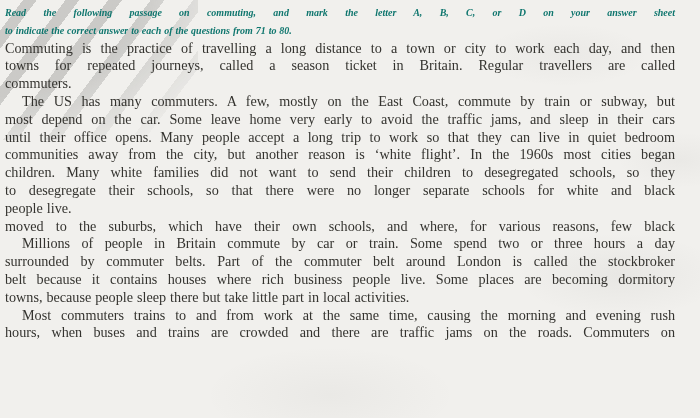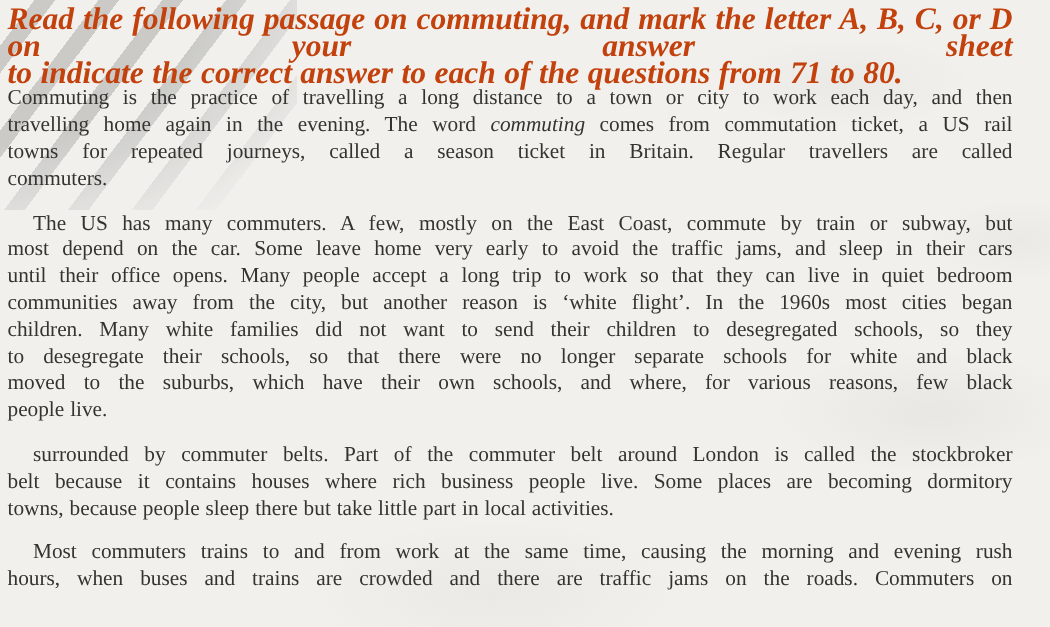--- a/index.html
+++ b/index.html
@@ -39,58 +39,58 @@
   .content { position: relative; z-index: 1; }
   .line {
     text-align: justify;
     text-align-last: justify;
     word-spacing: 0.4px;
   }
   .line.last { text-align-last: left; }
   .instruction .line {
     font-weight: bold;
     font-style: italic;
-    color: #c2410c;
-    font-size: 21px;
+    color: #0f766e;
+    font-size: 10px;
   }
   .para { margin: 0; }
-  .para + .para { margin-top: 12px; }
+  .para + .para { }
   .para.indent .line:first-child { text-indent: 17px; }
   .italic { font-style: italic; }
   .bold   { font-weight: normal; }
 </style>
 </head>
 <body>
 
 <div class="page">
   <div class="paper-noise"></div>
   <div class="watermark"></div>
   <div class="content">
     <div class="instruction">
         <div class="line"><span>Read the following passage on commuting, and mark the letter A, B, C, or D on your answer sheet</span></div>
         <div class="line last"><span>to indicate the correct answer to each of the questions from 71 to 80.</span></div>
       </div>
     <div class="passage">
         <div class="para">
           <div class="line"><span>Commuting is the practice of travelling a long distance to a town or city to work each day, and then</span></div>
-          <div class="line"><span>travelling home again in the evening. The word </span><span class="italic">commuting</span><span> comes from commutation ticket, a US rail</span></div>
           <div class="line"><span>towns for </span><span class="bold">repeated</span><span> journeys, called a season ticket in Britain. Regular travellers are called</span></div>
           <div class="line last"><span>commuters.</span></div>
         </div>
         <div class="para indent">
           <div class="line"><span>The US has many commuters. A few, mostly on the East Coast, commute by train or subway, but</span></div>
           <div class="line"><span>most depend on the car. Some leave home very early to avoid the traffic jams, and sleep in their cars</span></div>
           <div class="line"><span>until their office opens. Many people accept a long trip to work so that they can live in quiet bedroom</span></div>
           <div class="line"><span>communities away from the city, but another reason is ‘white flight’. In the 1960s most cities began</span></div>
           <div class="line"><span>children. Many white families did not want to send their children to desegregated schools, so they</span></div>
           <div class="line"><span>to desegregate their schools, so that there were no longer separate schools for white and black</span></div>
+          <div class="line last"><span>people live.</span></div>
           <div class="line"><span>moved to the suburbs, which have their own schools, and where, for various reasons, few black</span></div>
-          <div class="line last"><span>people live.</span></div>
         </div>
         <div class="para indent">
+          <div class="line"><span>Millions of people in Britain commute by car or train. Some spend two or three hours a day</span></div>
           <div class="line"><span>surrounded by commuter belts. Part of the commuter belt around London is called the stockbroker</span></div>
           <div class="line"><span>belt because it contains houses where rich business people live. Some places are becoming dormitory</span></div>
           <div class="line last"><span>towns, because people sleep there but take little part in local activities.</span></div>
         </div>
         <div class="para indent">
           <div class="line"><span>Most commuters trains to and from work at the same time, causing the morning and evening rush</span></div>
           <div class="line"><span>hours, when buses and trains are crowded and there are traffic jams on the roads. Commuters on</span></div>
         </div>
       </div>
   </div>

